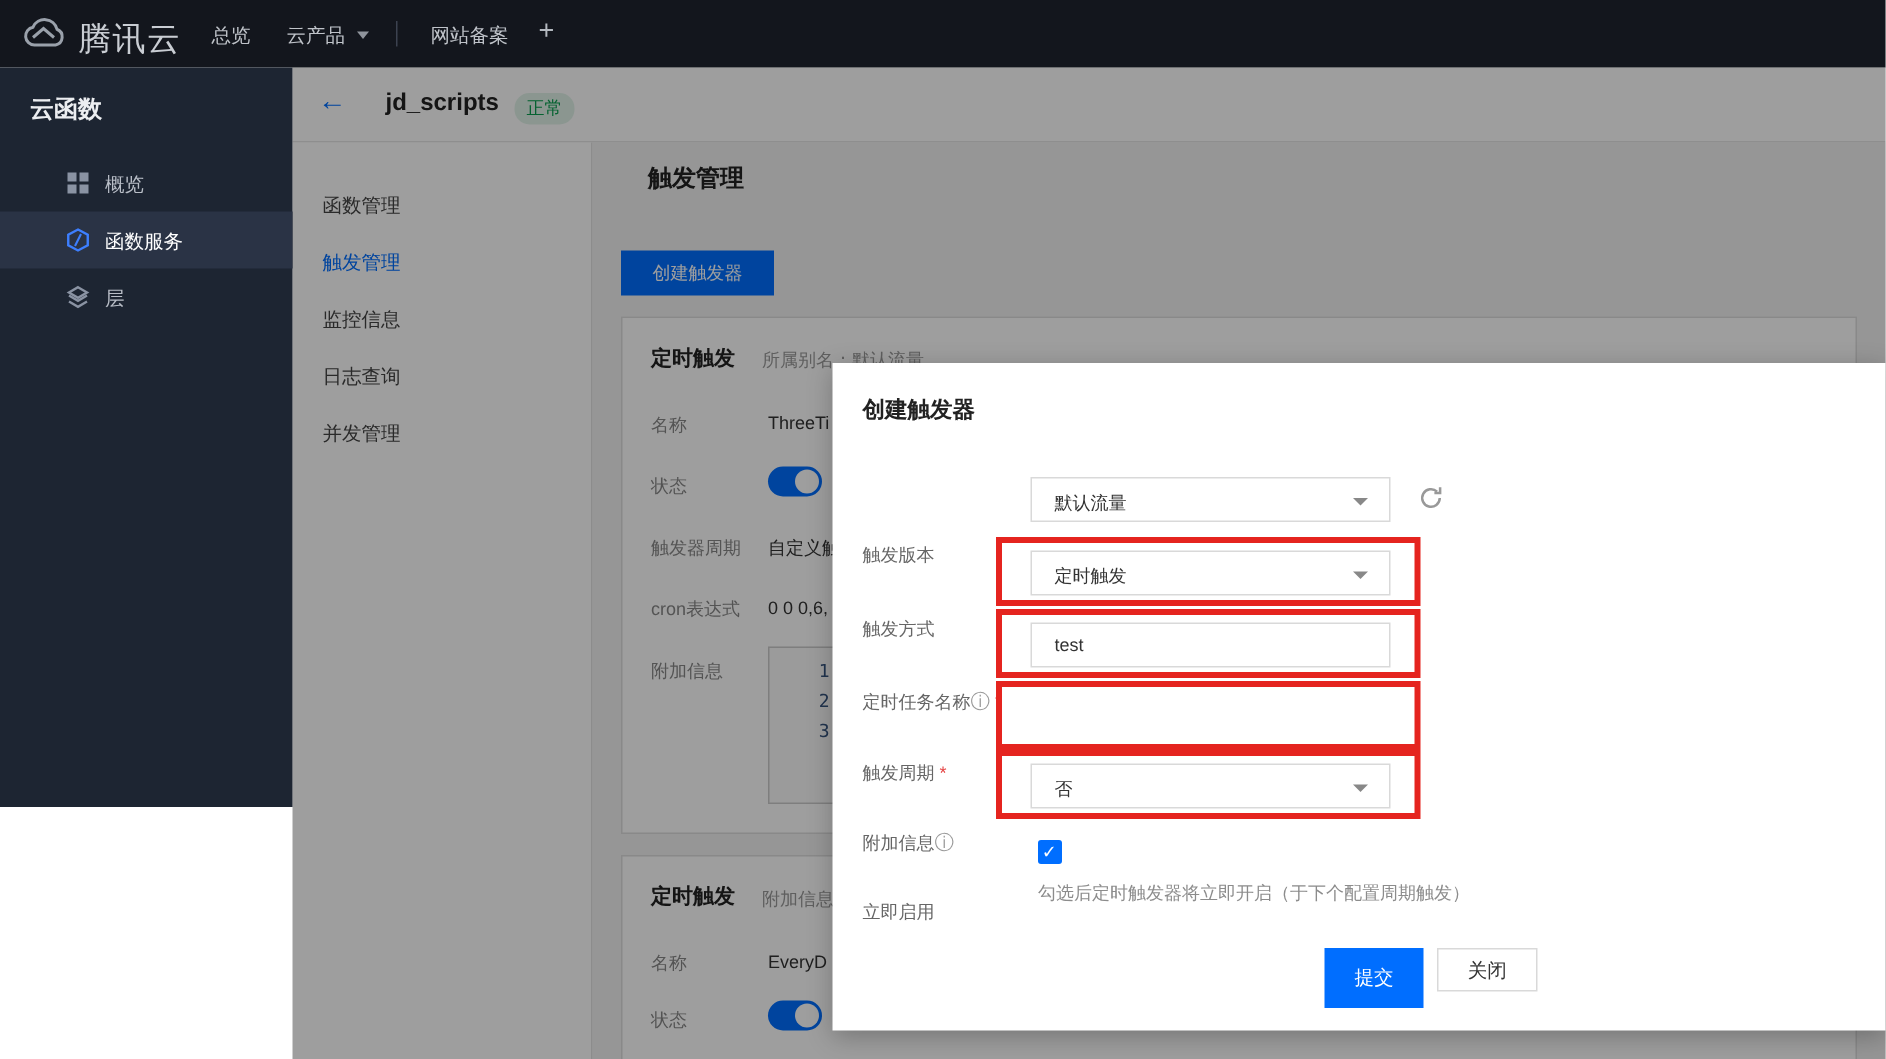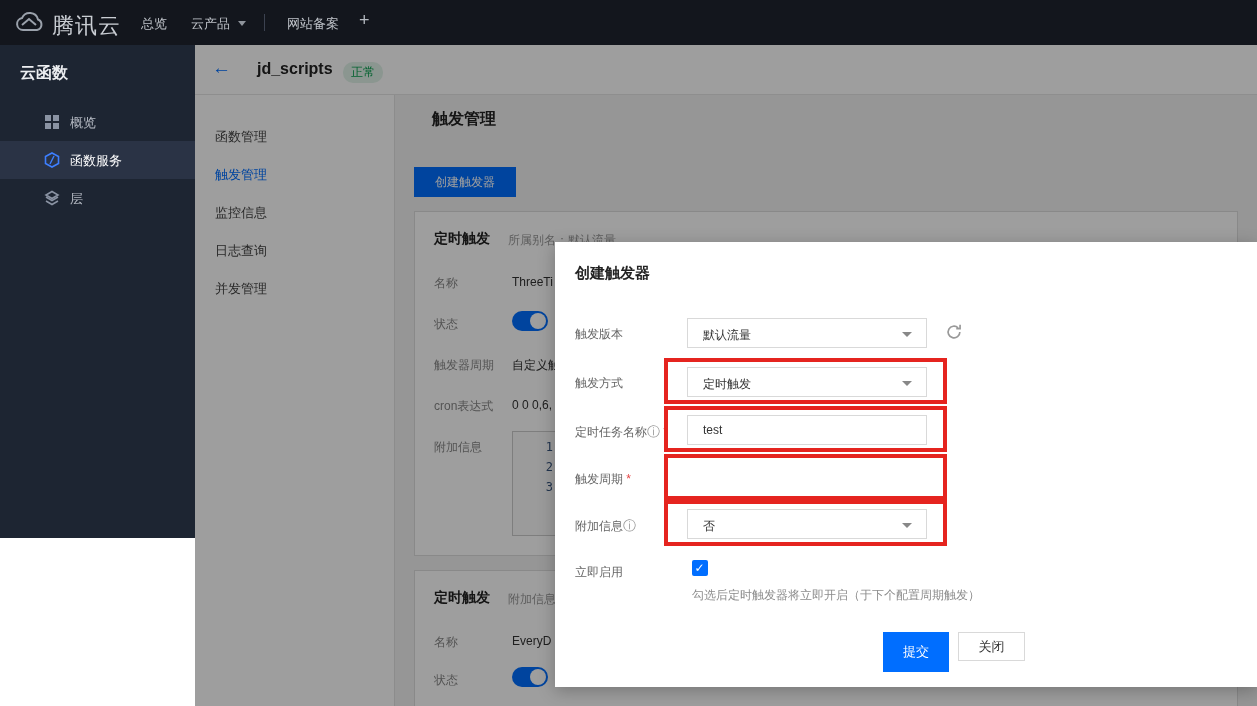--- a/index.html
+++ b/index.html
@@ -53,21 +53,21 @@
     font-size:12px; line-height:20px; color:#36547e; }
   #code-box .ln:first-child { margin-top:5px; }
 
   
   #mask { left:195px; top:45px; width:1062px; height:661px; background:rgba(0,0,0,0.38); z-index:50; }
 
   
   #modal { left:555px; top:242px; width:702px; height:445px; background:#fff; z-index:100;
     box-shadow:0 4px 16px rgba(0,0,0,0.25); }
   #modal-title { position:absolute; left:20px; top:22px; font-size:15px; font-weight:bold; color:#222; }
-  .m-label { position:absolute; left:20px; font-size:12px; color:#666; }
+  .m-label { position:absolute; left:20px; font-size:12px; color:#666;margin-top:36px; }
   .m-field { position:absolute; left:132px; width:240px; height:30px; border:1px solid #d9d9d9; background:#fff; cursor:pointer; }
   .m-field .val { position:absolute; left:15px; top:8px; font-size:12px; color:#333; white-space:nowrap; }
   .select:after { content:""; position:absolute; right:14px; top:13px; width:0; height:0;
     border-left:5px solid transparent; border-right:5px solid transparent; border-top:5px solid #888; }
   .m-input { position:absolute; left:132px; width:240px; height:30px; border:1px solid #d9d9d9;
     padding-left:15px; font-size:12px; color:#333; font-family:"Liberation Sans","DejaVu Sans",sans-serif; }
   .red-box { position:absolute; left:109px; width:283px; height:46px; border:4px solid #e5241f;
     z-index:5; pointer-events:none; }
   .req { color:#e54545; font-size:12px; }
   .info-icon { color:#999; font-size:13px; cursor:pointer; }

